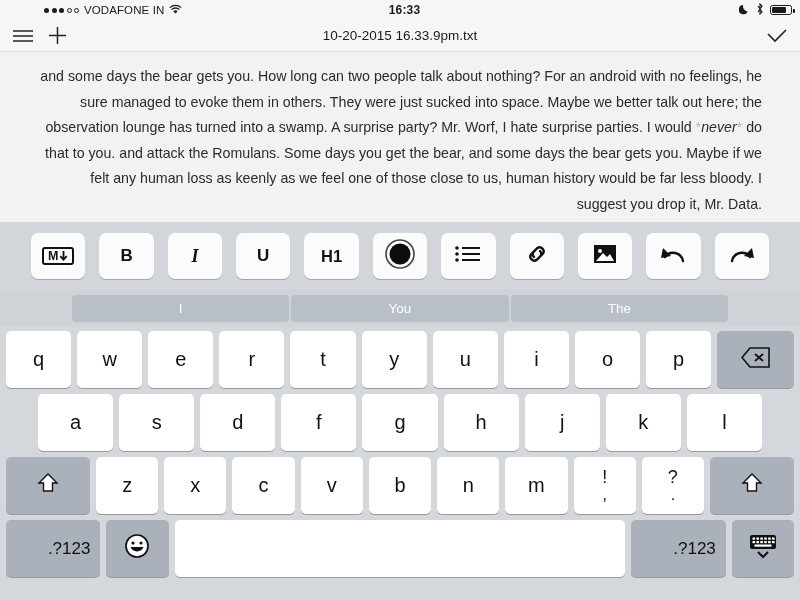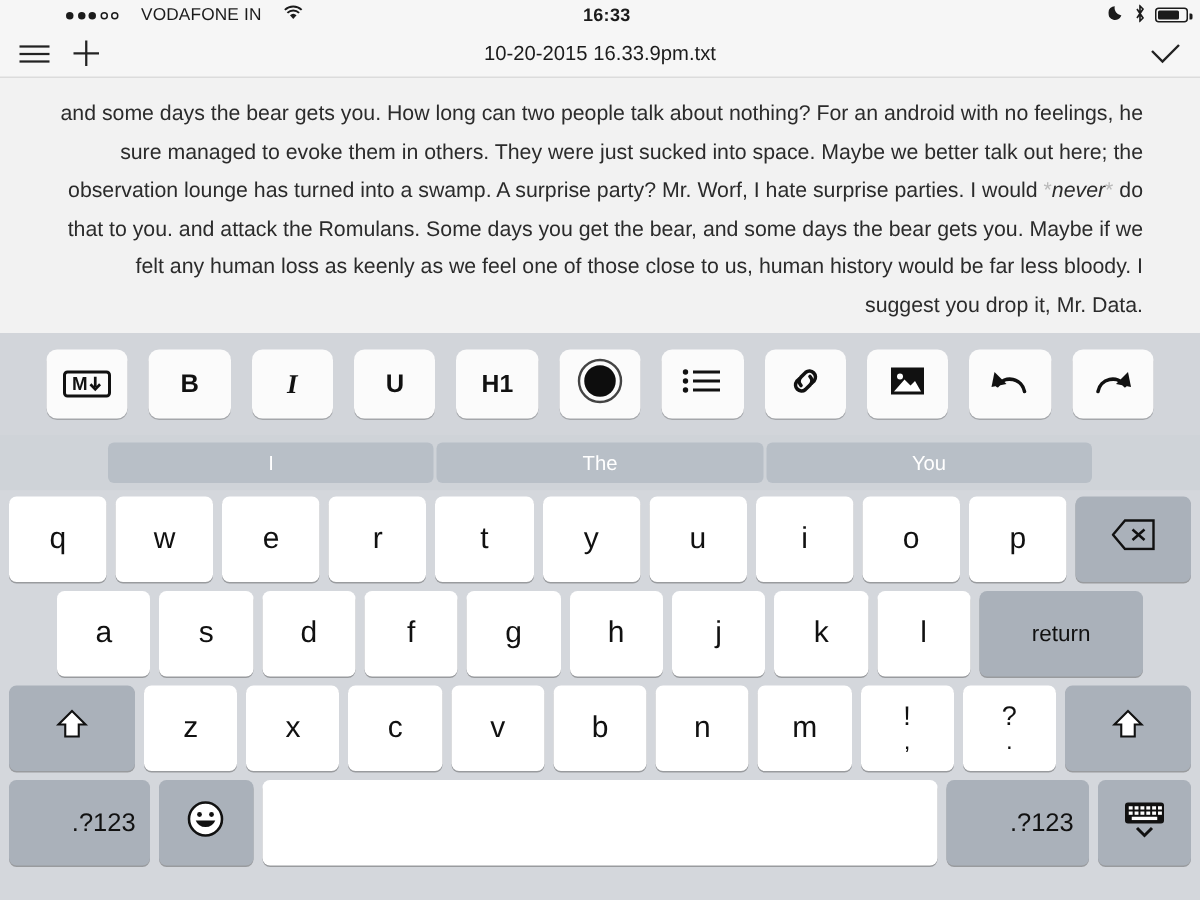--- a/index.html
+++ b/index.html
@@ -10,21 +10,21 @@
     overflow: hidden;
   }
 
   
   .statusbar {
     height: 20px; background: #f6f6f6;
     display: flex; align-items: center;
     padding: 0 8px; font-size: 11.5px; color: #1b1b1b;
     position: relative;
   }
-  .sb-left { display: flex; align-items: center; gap: 15px; padding-left: 36px; }
+  .sb-left { display: flex; align-items: center; gap: 5px; padding-left: 36px; }
   .dots { display: flex; align-items: center; gap: 2.5px; }
   .dot { width: 5px; height: 5px; border-radius: 50%; background: #1b1b1b; }
   .dot.empty { background: transparent; border: 1px solid #1b1b1b; width: 5px; height: 5px; }
   .carrier { font-size: 11.5px; letter-spacing: .1px; }
   .wifi { display: inline-block; }
   .sb-center {
     position: absolute; left: 9px; right: 0; text-align: center;
     font-size: 12px; font-weight: bold; letter-spacing: .2px;
   }
   .sb-right {
@@ -265,22 +265,22 @@
       <svg width="26" height="20" viewBox="0 0 26 20">
         <path d="M3 17 a10 10 0 0 1 18 -4" stroke="#111" stroke-width="2.4" fill="none" stroke-linecap="round"></path>
         <polygon points="23,4 15,12 25,14" fill="#111"></polygon>
       </svg>
     </span>
   </div>
 </div>
 
 <div class="suggestbar">
   <div class="suggestion">I</div>
+  <div class="suggestion">You</div>
   <div class="suggestion">The</div>
-  <div class="suggestion">You</div>
 </div>
 
 <div class="keyboard">
 
   <div class="krow">
     <div class="key">q</div>
     <div class="key">w</div>
     <div class="key">e</div>
     <div class="key">r</div>
     <div class="key">t</div>
@@ -302,21 +302,20 @@
   <div class="krow r2-pad">
     <div class="key">a</div>
     <div class="key">s</div>
     <div class="key">d</div>
     <div class="key">f</div>
     <div class="key">g</div>
     <div class="key">h</div>
     <div class="key">j</div>
     <div class="key">k</div>
     <div class="key">l</div>
-    <div class="key dark wide-return">return</div>
   </div>
 
   <div class="krow row3pad">
     <div class="key dark shift">
       <span>
         <svg width="22" height="22" viewBox="0 0 22 22">
           <path d="M11 2 L20 11 L15.5 11 L15.5 19 L6.5 19 L6.5 11 L2 11 Z" fill="#fff" stroke="#111" stroke-width="1.4"></path>
         </svg>
       </span>
     </div>

